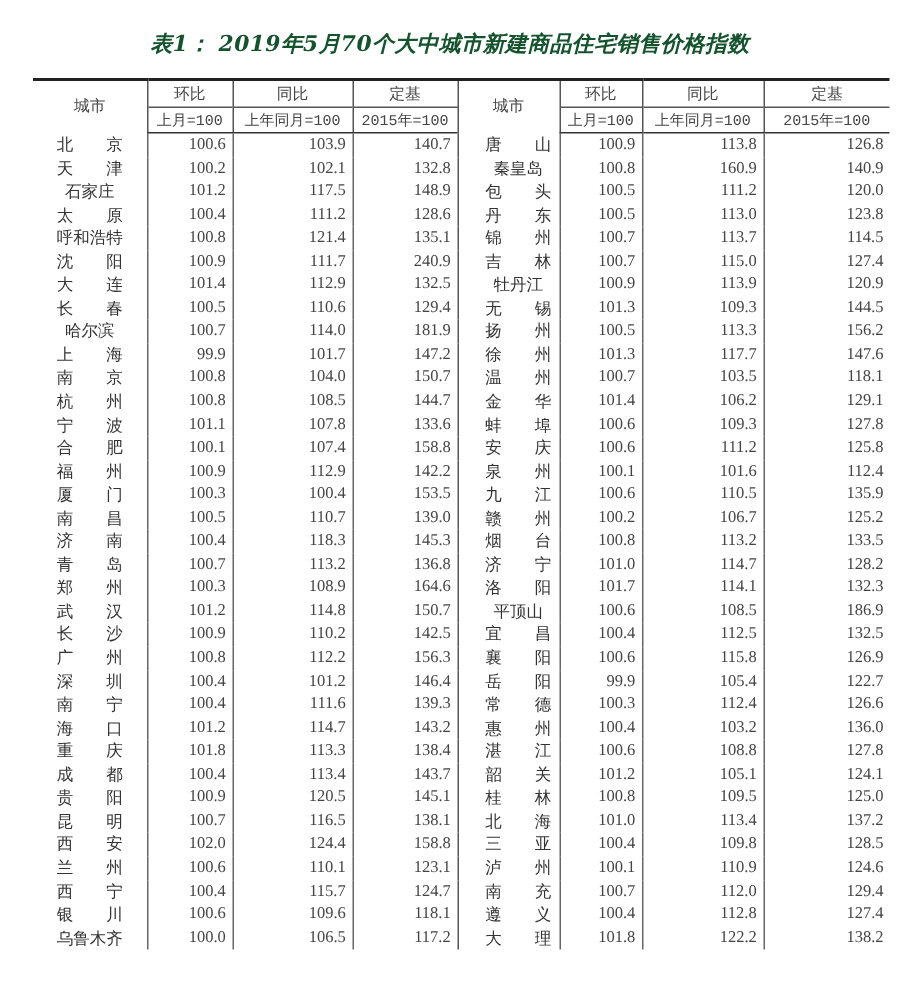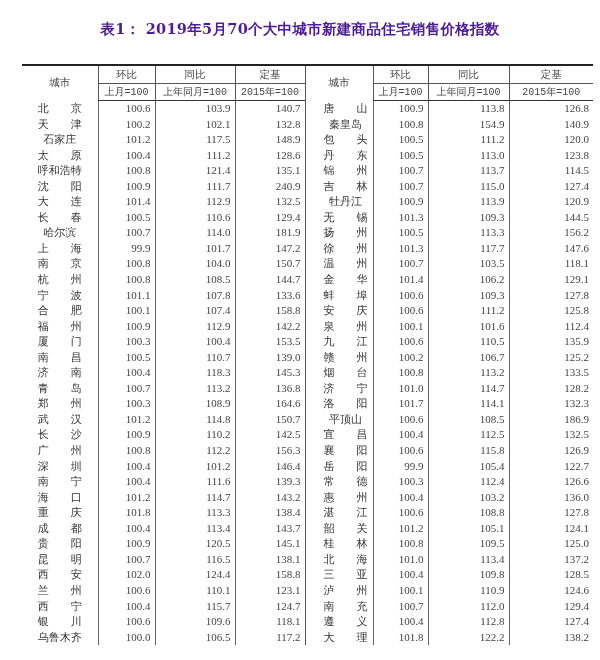--- a/index.html
+++ b/index.html
@@ -1,18 +1,18 @@
 <!DOCTYPE html>
 <html><head>
 <meta charset="utf-8">
 <style>
   html, body { margin: 0; padding: 0; background: #ffffff; }
   body { width: 600px; height: 660px; overflow: hidden; position: relative; font-family: "DejaVu Serif", "Liberation Serif", serif; color: #333; }
-  .title { position: absolute; top: 20px; left: 0; width: 600px; text-align: center; font-size: 14.5px; font-weight: bold; color: #4c1d95; letter-spacing: 0.3px; }
-  table.idx { position: absolute; top: 64px; left: 22px; width: 571px; border-collapse: collapse; table-layout: fixed; font-size: 10.5px; }
+  .title { position: absolute; top: 20px; left: 0; width: 600px; text-align: center; font-size: 14.5px; font-weight: bold; color: #14532d; letter-spacing: 0.3px; font-style: italic; }
+  table.idx { position: absolute; top: 52px; left: 22px; width: 571px; border-collapse: collapse; table-layout: fixed; font-size: 10.5px; }
   table.idx col.c-city { width: 76px; }
   table.idx col.c-hb { width: 57px; }
   table.idx col.c-tb { width: 80px; }
   table.idx col.c-dj { width: 70px; }
   table.idx col.c-city2 { width: 68px; }
   table.idx col.c-hb2 { width: 55px; }
   table.idx col.c-tb2 { width: 81px; }
   table.idx col.c-dj2 { width: 84px; }
   table.idx thead tr.h1 th { border-top: 2px solid #222; height: 17px; }
   table.idx thead th { font-weight: normal; color: #444; font-size: 10.5px; padding: 0; text-align: center; border-left: 1px solid #555; }
@@ -71,21 +71,21 @@
         <td class="num">113.8</td>
         <td class="num">126.8</td>
       </tr>
       <tr>
         <td class="city"><span class="n2">天津</span></td>
         <td class="num">100.2</td>
         <td class="num">102.1</td>
         <td class="num">132.8</td>
         <td class="city city2"><span>秦皇岛</span></td>
         <td class="num">100.8</td>
-        <td class="num">154.9</td>
+        <td class="num">160.9</td>
         <td class="num">140.9</td>
       </tr>
       <tr>
         <td class="city"><span>石家庄</span></td>
         <td class="num">101.2</td>
         <td class="num">117.5</td>
         <td class="num">148.9</td>
         <td class="city city2"><span class="n2">包头</span></td>
         <td class="num">100.5</td>
         <td class="num">111.2</td>

